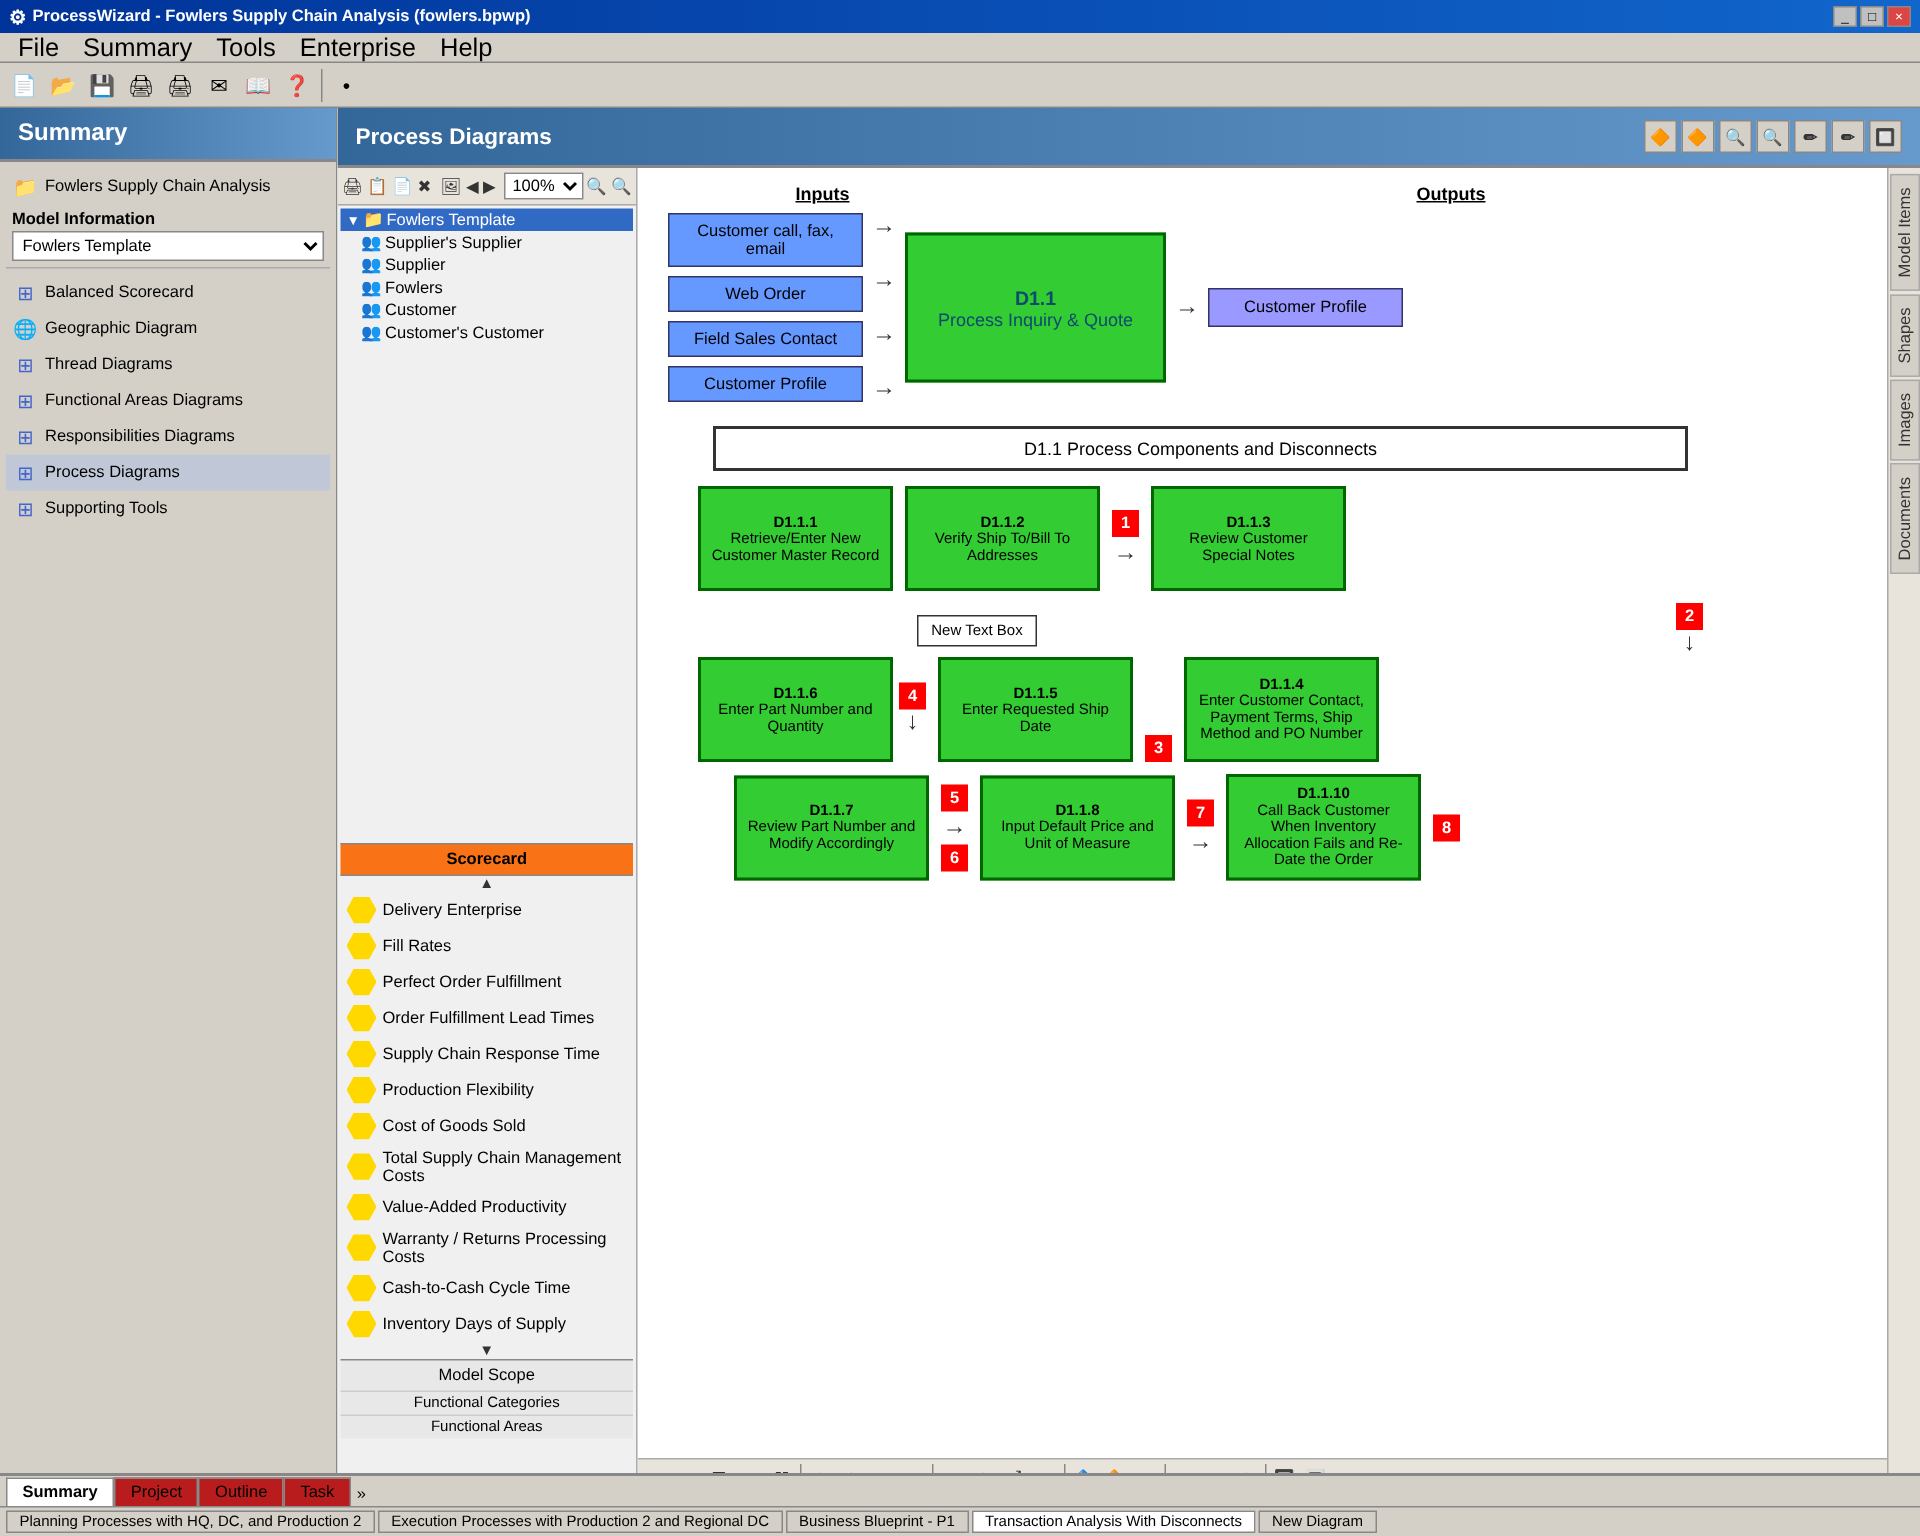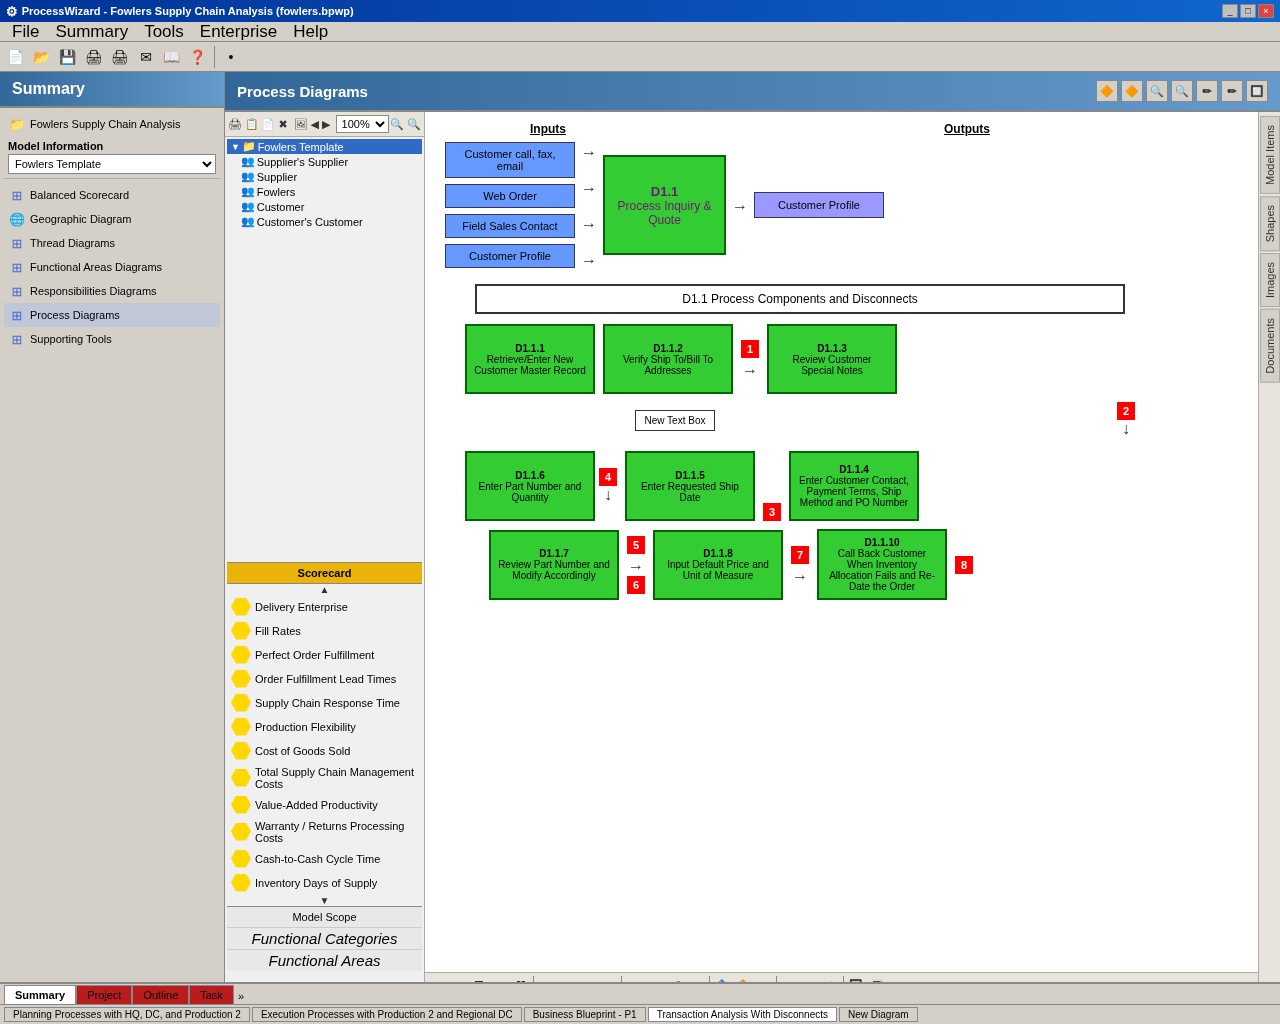--- a/index.html
+++ b/index.html
@@ -137,26 +137,26 @@
     
     #pd-tree-content { flex: 1; overflow-y: auto; padding: 2px; font-size: 11px; }
     .tree-item { display: flex; align-items: center; gap: 2px; padding: 1px 2px; cursor: pointer; }
     .tree-indent-1 { padding-left: 4px; }
     .tree-indent-2 { padding-left: 14px; }
     .tree-expand { font-size: 9px; }
     .folder-icon { color: #c8a000; }
 
     
     #scorecard-section { flex: 1; overflow-y: auto; padding: 2px; }
-    .scorecard-title { text-align: center; font-size: 11px; font-weight: bold; padding: 4px 0; border-top: 1px solid #888; border-bottom: 1px solid #888; background: #eab308; }
+    .scorecard-title { text-align: center; font-size: 11px; font-weight: bold; padding: 4px 0; border-top: 1px solid #888; border-bottom: 1px solid #888; background: #f97316; }
     .scorecard-item { display: flex; align-items: center; gap: 4px; padding: 3px 4px; font-size: 11px; cursor: pointer; }
     .hexagon { width: 20px; height: 18px; background: #ffd800; clip-path: polygon(25% 0%, 75% 0%, 100% 50%, 75% 100%, 25% 100%, 0% 50%); flex-shrink: 0; }
     .sort-arrow { text-align: center; font-size: 10px; color: #333; }
     .model-scope { text-align: center; font-size: 11px; padding: 4px 2px; border-top: 1px solid #888; background: #e8e8e8; cursor: pointer; }
-    .model-scope-item { text-align: center; font-size: 15px; padding: 2px; border-top: 1px solid #ccc; background: #e8e8e8; cursor: pointer; font-style: italic; }
+    .model-scope-item { text-align: center; font-size: 10px; padding: 2px; border-top: 1px solid #ccc; background: #e8e8e8; cursor: pointer; }
 
     
     #pd-right-tabs {
       width: 22px;
       flex-shrink: 0;
       border-left: 1px solid #aaa;
       background: #e8e4dc;
       display: flex;
       flex-direction: column;
       align-items: center;
@@ -220,27 +220,27 @@
       color: black;
       cursor: pointer;
     }
 
     
     .process-box {
       background: #33cc33;
       border: 2px solid #006600;
       font-size: 12px;
       text-align: center;
-      width: 123px;
+      width: 174px;
       height: 100px;
       display: flex;
       flex-direction: column;
       align-items: center;
       justify-content: center;
-      color: #701a75;
+      color: #0c4a6e;
       cursor: pointer;
     }
     .process-box .box-id { font-weight: bold; font-size: 13px; }
 
     
     .output-boxes { display: flex; flex-direction: column; gap: 6px; justify-content: center; }
     .output-box {
       background: #9999ff;
       border: 1px solid #336;
       padding: 6px 12px;
@@ -652,21 +652,21 @@
             </div>
 
             <div class="comp-cell">
               <div class="comp-box">
                 <span class="comp-id">D1.1.3</span>
                 <span>Review Customer Special Notes</span>
               </div>
             </div>
           </div>
 
-          <div style="display:flex; gap:24px; width:670px; margin:0 auto 13px auto; align-items:center;">
+          <div style="display:flex; gap:0; width:670px; margin:0 auto 0 auto; align-items:center;">
             <div style="width:130px;"></div>
 
             <div style="display:flex;flex-direction:column;align-items:center;margin-left:16px;">
               <div class="text-box-note">New Text Box</div>
             </div>
             <div style="width:130px;display:flex;justify-content:center;"></div>
 
             <div style="display:flex;flex-direction:column;align-items:center;margin-left:auto;">
               <div class="red-badge">2</div>
               <span class="arrow-down">↓</span>

